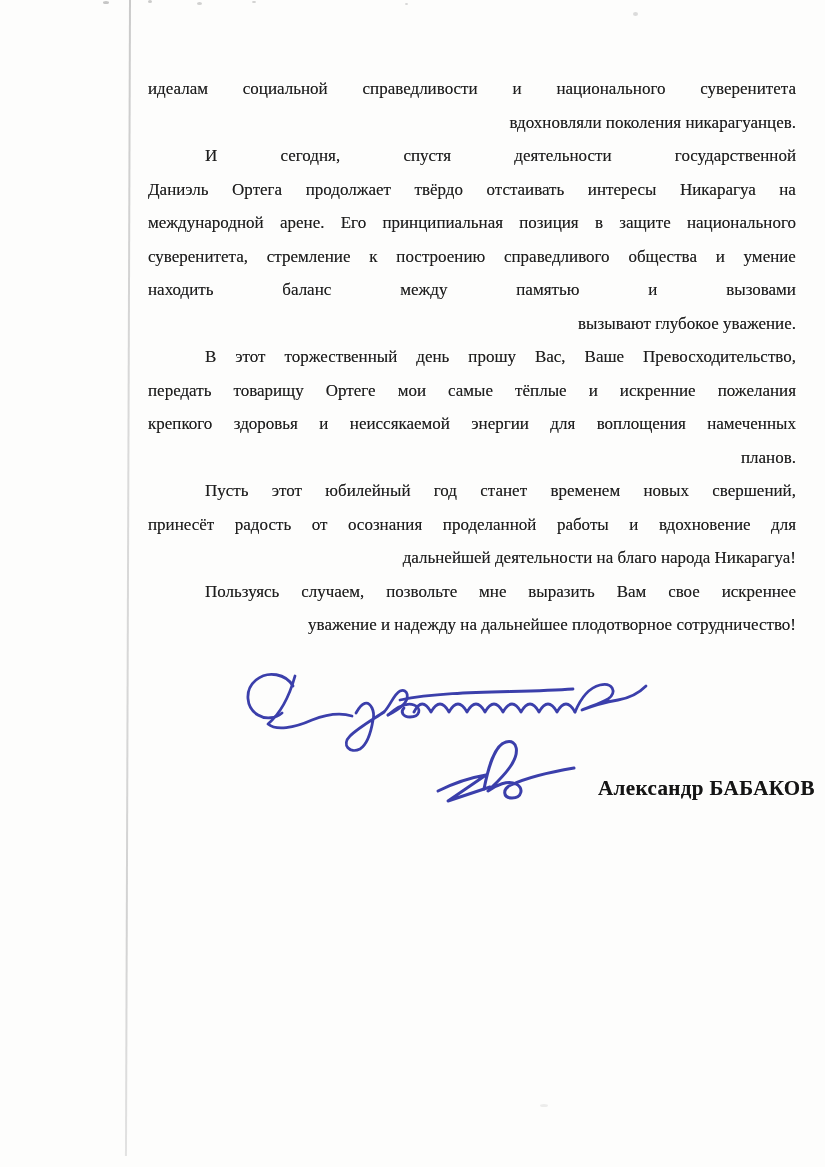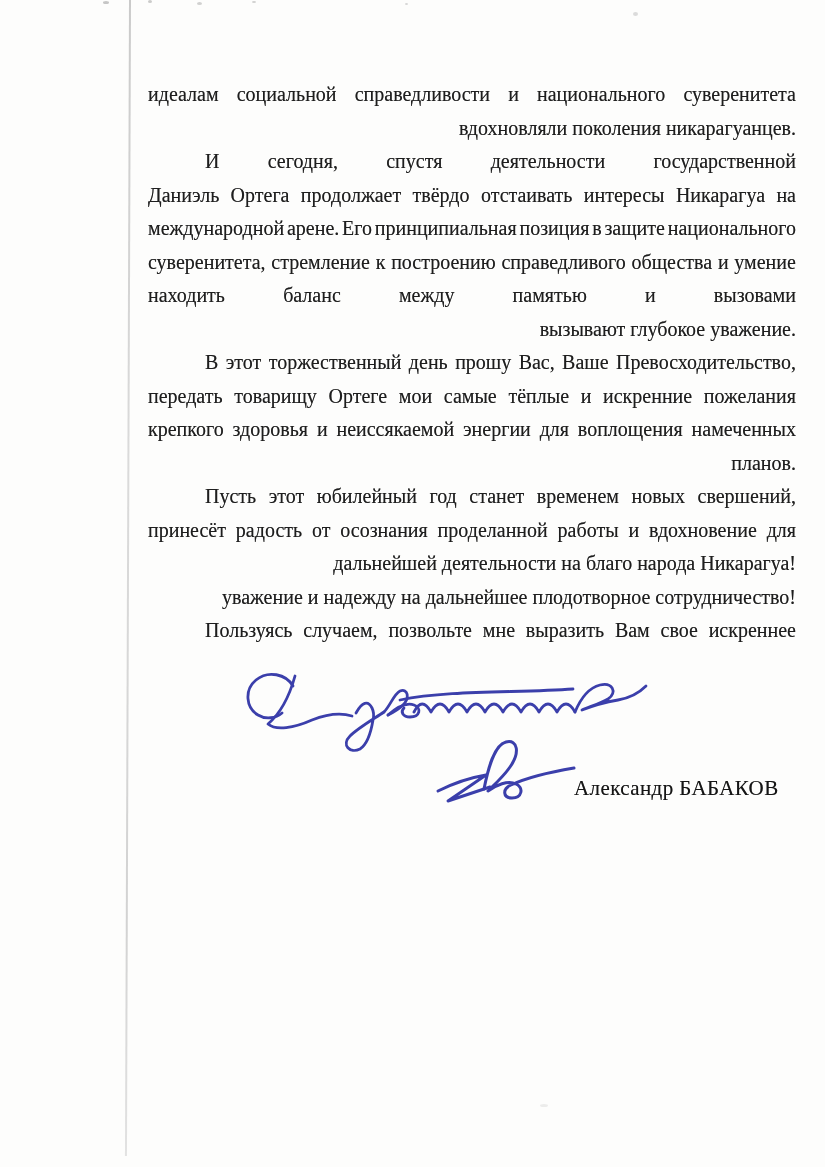--- a/index.html
+++ b/index.html
@@ -16,37 +16,37 @@
   .scan-vline {
     position:absolute; left:129px; top:0; width:2px; height:1156px;
     background:linear-gradient(180deg,#b9b9b9 0%,#cfcfcf 40%,#c4c4c4 80%,#d9d9d9 100%);
     opacity:.75;
     transform:rotate(0.2deg); transform-origin:top center;
   }
   .speck { position:absolute; background:#8f8f8f; border-radius:50%; }
 
   
   .letter-body {
-    position:absolute; left:148px; top:78px; width:648px;
-    font-size:20px; line-height:33.5px; color:#1e1e1e;
+    position:absolute; left:148px; top:72px; width:648px;
+    font-size:17px; line-height:33.5px; color:#1e1e1e;
     text-shadow:0 0 .6px rgba(30,30,30,.55);
   }
   .line { height:33.5px; }
   .line.just { display:flex; justify-content:space-between; align-items:baseline; }
   .line.just span { white-space:nowrap; }
   .line.last { display:block; text-align:right; }
   .line.first-indent { padding-left:57px; }
 
   
   .ink { position:absolute; }
   .ink path { fill:none; stroke:currentColor; stroke-linecap:round; stroke-linejoin:round; }
 
   .signer-name {
-    position:absolute; left:574px; top:776px;
-    font-size:21px; font-weight:400; color:#151515;
+    position:absolute; left:598px; top:776px;
+    font-size:21px; font-weight:700; color:#151515;
     letter-spacing:.4px; white-space:nowrap;
     text-shadow:0 0 .5px rgba(20,20,20,.5);
   }
 </style>
 </head>
 <body>
 
 <div class="page">
 
   <div class="scan-vline"></div>
@@ -161,31 +161,31 @@
         <span>радость</span>
         <span>от</span>
         <span>осознания</span>
         <span>проделанной</span>
         <span>работы</span>
         <span>и</span>
         <span>вдохновение</span>
         <span>для</span>
       </div>
       <div class="line last">дальнейшей деятельности на благо народа Никарагуа!</div>
-      <div class="line last">уважение и надежду на дальнейшее плодотворное сотрудничество!</div>
       <div class="line just first-indent">
         <span>Пользуясь</span>
         <span>случаем,</span>
         <span>позвольте</span>
         <span>мне</span>
         <span>выразить</span>
         <span>Вам</span>
         <span>свое</span>
         <span>искреннее</span>
       </div>
+      <div class="line last">уважение и надежду на дальнейшее плодотворное сотрудничество!</div>
     </div>
 
   <svg class="ink" style="left: 238px; top: 660px; color: rgb(59, 63, 171);" width="424" height="112" viewBox="0 0 424 112" aria-hidden="true">
     <g stroke-width="2.8">
 
       <path d="M55,26 C48,14 30,10 18,20 C6,30 8,48 20,55 C28,60 38,58 44,53"></path>
       <path d="M57,16 C52,34 44,52 30,64 C38,71 56,68 74,60 C92,53 104,53 114,56"></path>
 
       <path d="M118,53 C124,42 130,40 134,48 C136,52 136,56 135,60 C133,72 130,84 122,89 C112,94 103,85 112,76 C120,68 134,60 146,52"></path>
 

